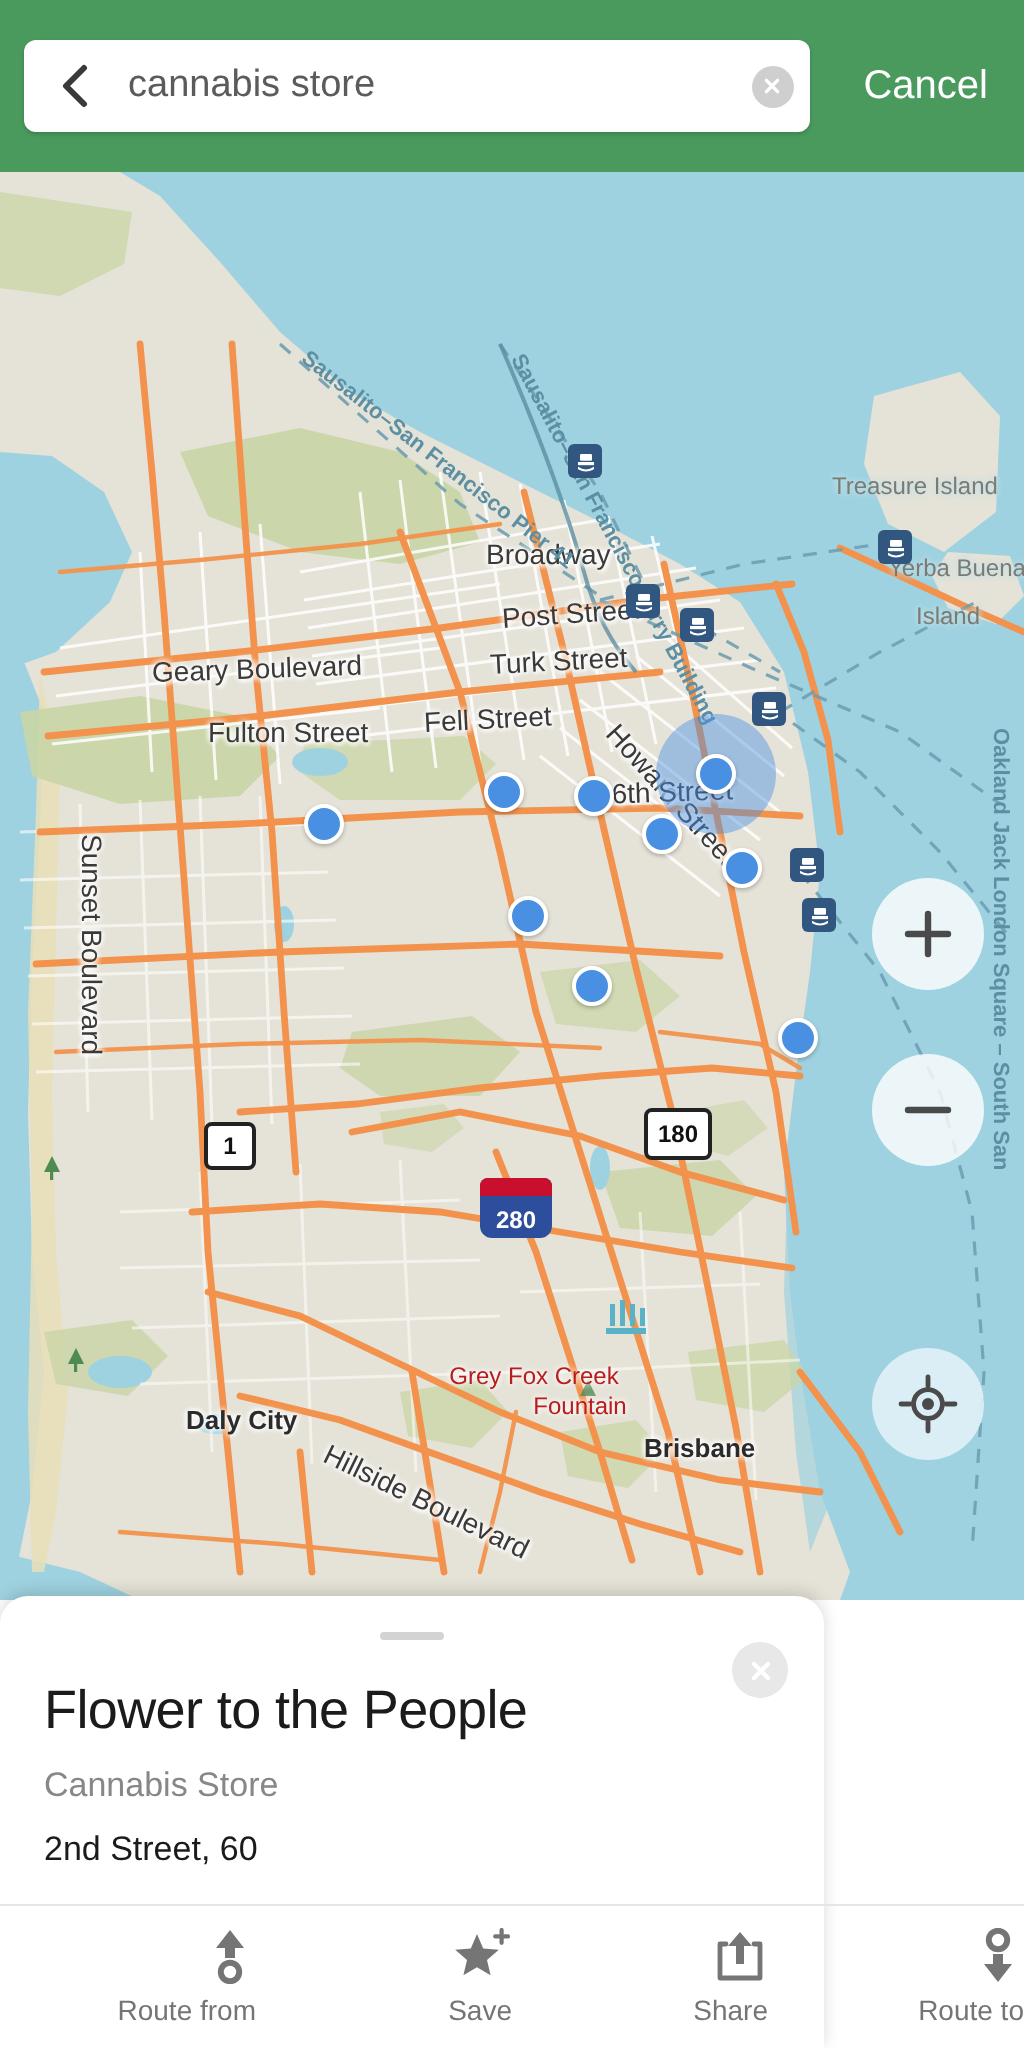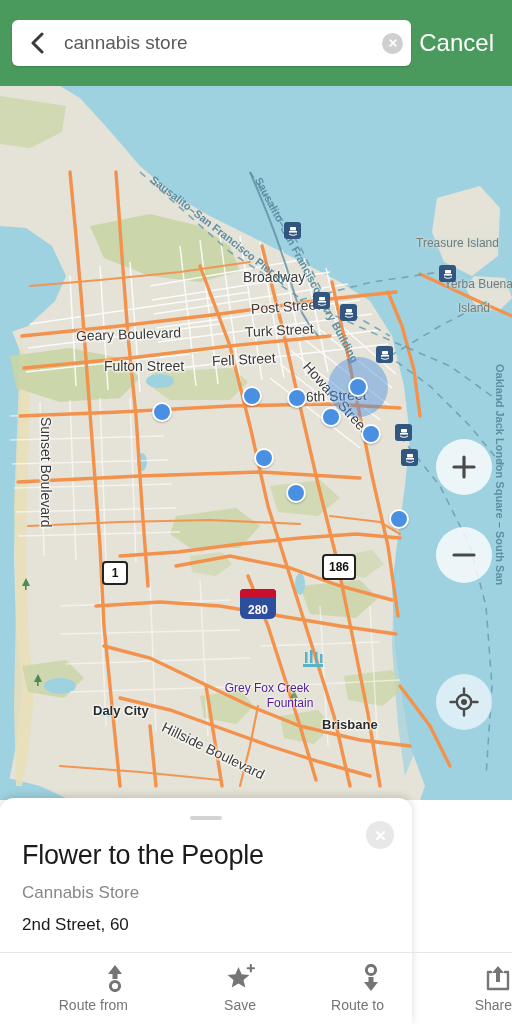--- a/index.html
+++ b/index.html
@@ -41,22 +41,22 @@
   .clear-btn {
     flex: 0 0 auto;
     width: 21px; height: 21px; border-radius: 50%;
     background: #cfcfcf;
     display: flex; align-items: center; justify-content: center;
     cursor: pointer;
   }
   .clear-btn svg { display: block; }
   .cancel-btn {
     flex: 0 0 auto;
-    color: #fff; font-size: 24px;
-    padding: 0 6px 0 8px;
+    color: #fff; font-size: 20px;
+    padding: 0 6px 0 27px;
     cursor: pointer; white-space: nowrap;
   }
 
   
   .map {
     position: absolute; top: 86px; left: 0;
     width: 512px; height: 714px;
     background: #9fd2e0;
     overflow: hidden;
   }
@@ -77,21 +77,21 @@
     text-shadow: 0 0 3px #fff, 0 0 3px #fff, 0 0 3px #fff;
   }
   .lbl-island {
     font-size: 12px; color: #7d7a72; font-weight: 400;
     text-shadow: 0 0 3px #bfe0ea, 0 0 3px #bfe0ea;
   }
   .lbl-ferry {
     font-size: 11px; color: #5d8fa3; font-weight: bold;
   }
   .lbl-poi {
-    font-size: 12px; color: #4c1d95;
+    font-size: 12px; color: #b91c1c;
     text-shadow: 0 0 3px #fff, 0 0 3px #fff;
     text-align: center;
   }
 
   
   .marker {
     position: absolute;
     width: 20px; height: 20px;
     margin-left: -10px; margin-top: -10px;
     border-radius: 50%;
@@ -492,21 +492,21 @@
           </svg>
         </div>
       </div>
 
     <div id="shield-layer">
         <div class="shield shield-state" style="left: 115px; top: 487px;">1</div>
         <div class="shield shield-i" style="left: 258px; top: 518px;">
           <span class="i-top"></span>
           <span style="position:relative;z-index:2;">280</span>
         </div>
-        <div class="shield shield-us" style="left: 339px; top: 481px;">186</div>
+        <div class="shield shield-us" style="left: 339px; top: 481px;">180</div>
       </div>
 
     <div class="map-ctrl" style="right:20px; top:353px;">
       <svg width="26" height="26" viewBox="0 0 26 26" aria-hidden="true">
         <line x1="13" y1="3" x2="13" y2="23" stroke="#4a4a4a" stroke-width="3.2" stroke-linecap="round"></line>
         <line x1="3" y1="13" x2="23" y2="13" stroke="#4a4a4a" stroke-width="3.2" stroke-linecap="round"></line>
       </svg>
     </div>
     <div class="map-ctrl" style="right:20px; top:441px;">
       <svg width="26" height="26" viewBox="0 0 26 26" aria-hidden="true">
@@ -557,32 +557,32 @@
             <path d="M12.5 3 L15.6 10.2 L23.4 10.9 L17.5 16 L19.3 23.6 L12.5 19.6 L5.7 23.6 L7.5 16 L1.6 10.9 L9.4 10.2 Z" fill="#757575"></path>
             <line x1="24.8" y1="1" x2="24.8" y2="7.4" stroke="#757575" stroke-width="2.1" stroke-linecap="round"></line>
             <line x1="21.6" y1="4.2" x2="28" y2="4.2" stroke="#757575" stroke-width="2.1" stroke-linecap="round"></line>
           </svg>
         </span>
         <span class="action-label">Save</span>
       </div>
 
       <div class="action">
         <span class="action-icon">
+          <svg width="28" height="28" viewBox="0 0 28 28" aria-hidden="true">
+            <path d="M7 8 L4 8 L4 25 L24 25 L24 8 L21 8" fill="none" stroke="#757575" stroke-width="2.4" stroke-linecap="round" stroke-linejoin="round"></path>
+            <path d="M14 2 L20 9 L16 9 L16 18 L12 18 L12 9 L8 9 Z" fill="#757575"></path>
+          </svg>
+        </span>
+        <span class="action-label">Share</span>
+      </div>
+
+      <div class="action">
+        <span class="action-icon">
           <svg width="26" height="28" viewBox="0 0 26 28" aria-hidden="true">
             <circle cx="13" cy="6" r="4.6" fill="none" stroke="#757575" stroke-width="3"></circle>
             <path d="M13 27 L6 18 L10.5 18 L10.5 13 L15.5 13 L15.5 18 L20 18 Z" fill="#757575"></path>
           </svg>
         </span>
         <span class="action-label">Route to</span>
       </div>
-
-      <div class="action">
-        <span class="action-icon">
-          <svg width="28" height="28" viewBox="0 0 28 28" aria-hidden="true">
-            <path d="M7 8 L4 8 L4 25 L24 25 L24 8 L21 8" fill="none" stroke="#757575" stroke-width="2.4" stroke-linecap="round" stroke-linejoin="round"></path>
-            <path d="M14 2 L20 9 L16 9 L16 18 L12 18 L12 9 L8 9 Z" fill="#757575"></path>
-          </svg>
-        </span>
-        <span class="action-label">Share</span>
-      </div>
     </div>
   </div>
 </div>
 
 </body></html>

